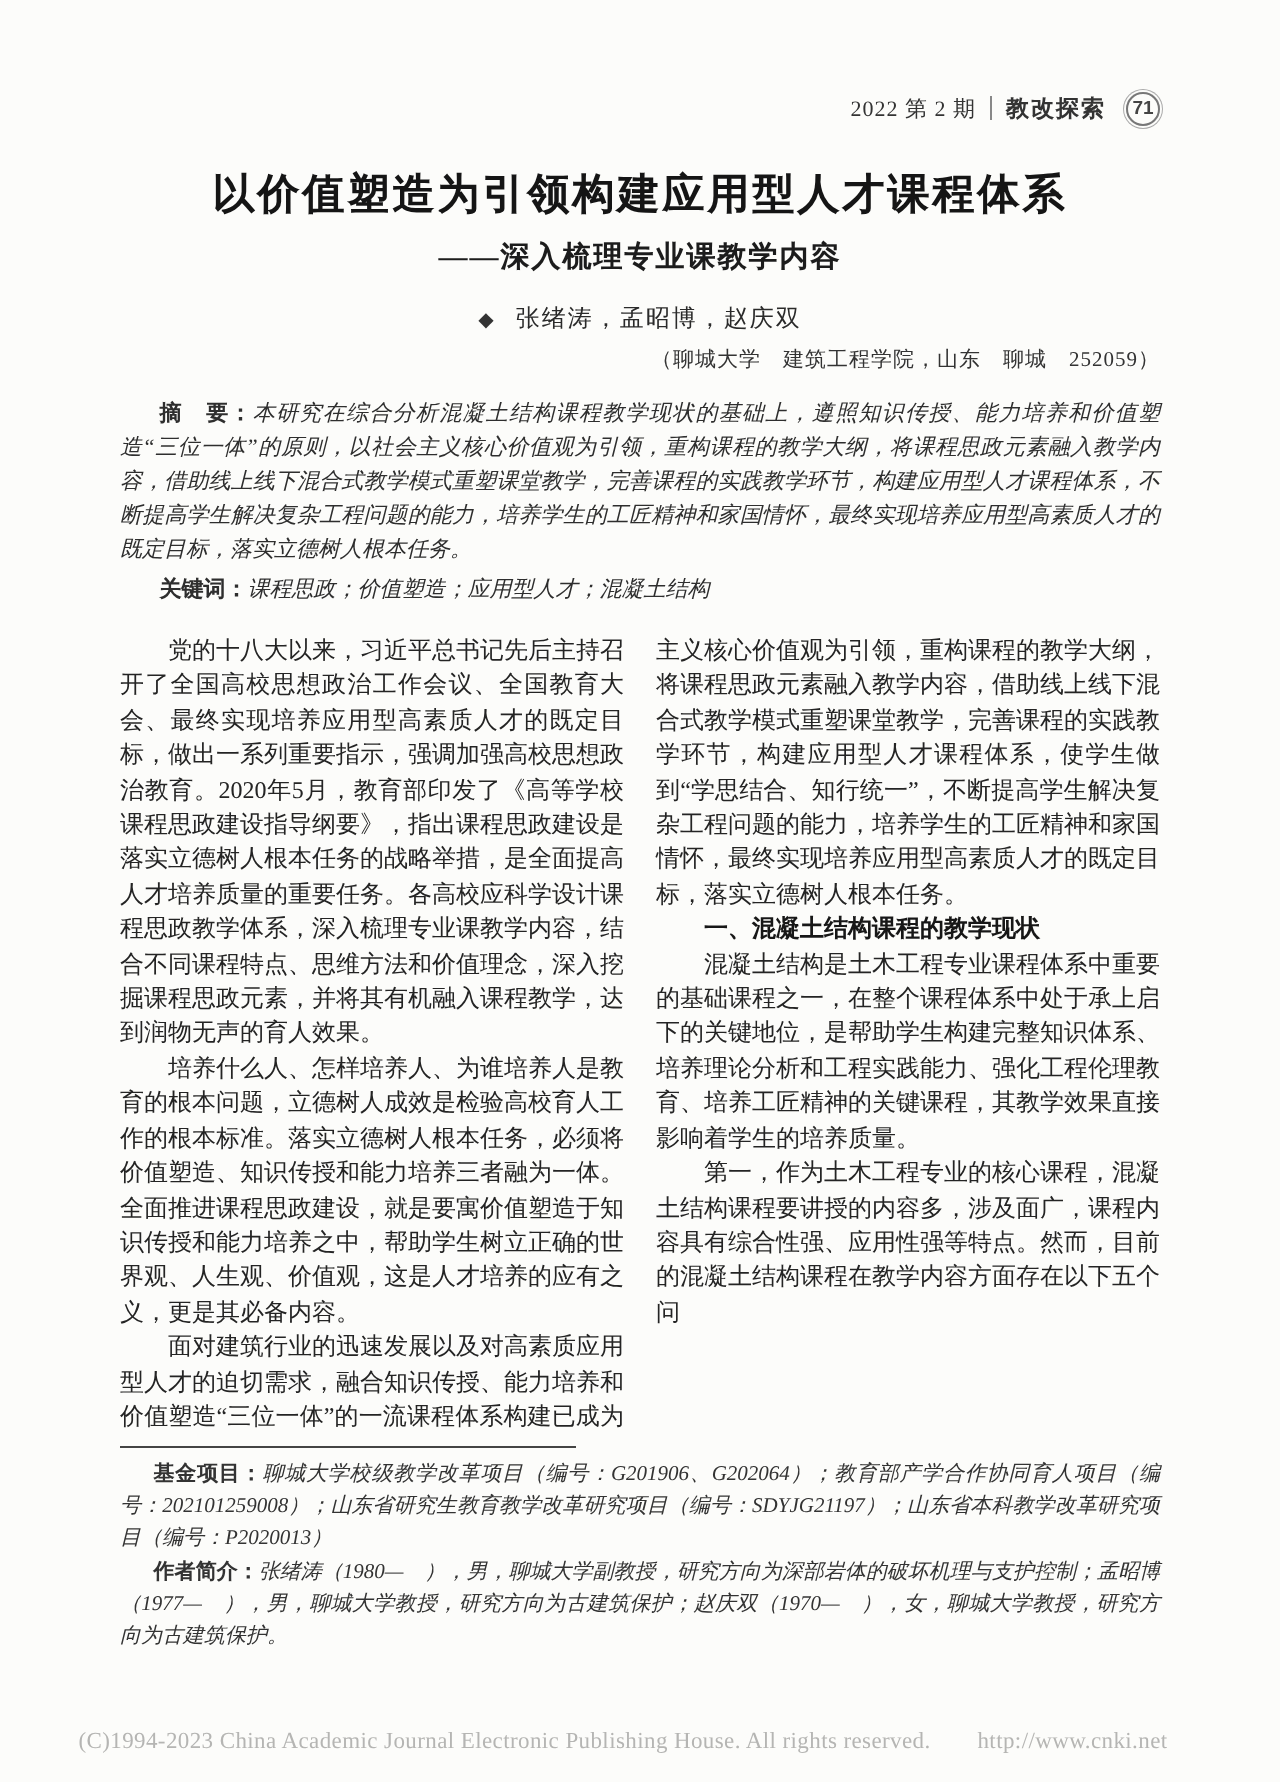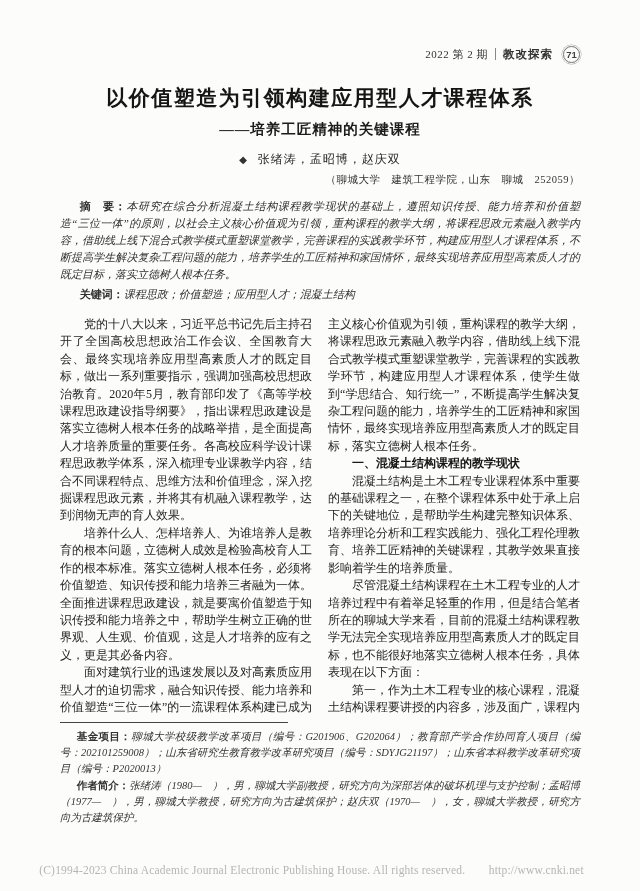--- a/index.html
+++ b/index.html
@@ -53,21 +53,21 @@
 <div class="page">
 
   <div class="header-row">
     <span class="header-issue">2022 第 2 期</span>
     <span class="header-divider"></span>
     <span class="header-section">教改探索</span>
     <span class="page-circle">71</span>
   </div>
 
   <div class="title">以价值塑造为引领构建应用型人才课程体系</div>
-  <div class="subtitle">——培养工匠精神的关键课程</div>
+  <div class="subtitle">——深入梳理专业课教学内容</div>
 
   <div class="authors">
     <span class="author-bullet">◆</span><span>张绪涛，孟昭博，赵庆双</span>
   </div>
   <div class="affiliation">（聊城大学　建筑工程学院，山东　聊城　252059）</div>
 
   <div class="abstract-block">
     <p class="abs-p"><span class="blk-label">摘　要：</span><span class="kai">本研究在综合分析混凝土结构课程教学现状的基础上，遵照知识传授、能力培养和价值塑造“三位一体”的原则，以社会主义核心价值观为引领，重构课程的教学大纲，将课程思政元素融入教学内容，借助线上线下混合式教学模式重塑课堂教学，完善课程的实践教学环节，构建应用型人才课程体系，不断提高学生解决复杂工程问题的能力，培养学生的工匠精神和家国情怀，最终实现培养应用型高素质人才的既定目标，落实立德树人根本任务。</span></p>
     <p class="keywords-p"><span class="blk-label">关键词：</span><span class="kai">课程思政；价值塑造；应用型人才；混凝土结构</span></p>
   </div>
@@ -75,21 +75,20 @@
   <div class="columns">
     <div class="col">
       <p>党的十八大以来，习近平总书记先后主持召开了全国高校思想政治工作会议、全国教育大会、最终实现培养应用型高素质人才的既定目标，做出一系列重要指示，强调加强高校思想政治教育。2020年5月，教育部印发了《高等学校课程思政建设指导纲要》，指出课程思政建设是落实立德树人根本任务的战略举措，是全面提高人才培养质量的重要任务。各高校应科学设计课程思政教学体系，深入梳理专业课教学内容，结合不同课程特点、思维方法和价值理念，深入挖掘课程思政元素，并将其有机融入课程教学，达到润物无声的育人效果。</p>
       <p>培养什么人、怎样培养人、为谁培养人是教育的根本问题，立德树人成效是检验高校育人工作的根本标准。落实立德树人根本任务，必须将价值塑造、知识传授和能力培养三者融为一体。全面推进课程思政建设，就是要寓价值塑造于知识传授和能力培养之中，帮助学生树立正确的世界观、人生观、价值观，这是人才培养的应有之义，更是其必备内容。</p>
       <p>面对建筑行业的迅速发展以及对高素质应用型人才的迫切需求，融合知识传授、能力培养和价值塑造“三位一体”的一流课程体系构建已成为亟待解决的问题。课程团队在综合分析混凝土结构课程目前实际教学情况的基础上，遵照知识传授、能力培养和价值塑造“三位一体”的原则，以社会</p>
     </div>
     <div class="col">
       <p class="cont">主义核心价值观为引领，重构课程的教学大纲，将课程思政元素融入教学内容，借助线上线下混合式教学模式重塑课堂教学，完善课程的实践教学环节，构建应用型人才课程体系，使学生做到“学思结合、知行统一”，不断提高学生解决复杂工程问题的能力，培养学生的工匠精神和家国情怀，最终实现培养应用型高素质人才的既定目标，落实立德树人根本任务。</p>
       <p class="sec-heading">一、混凝土结构课程的教学现状</p>
       <p>混凝土结构是土木工程专业课程体系中重要的基础课程之一，在整个课程体系中处于承上启下的关键地位，是帮助学生构建完整知识体系、培养理论分析和工程实践能力、强化工程伦理教育、培养工匠精神的关键课程，其教学效果直接影响着学生的培养质量。</p>
-      <p>尽管混凝土结构课程在土木工程专业的人才培养过程中有着举足轻重的作用，但是结合笔者所在的聊城大学来看，目前的混凝土结构课程教学无法完全实现培养应用型高素质人才的既定目标，也不能很好地落实立德树人根本任务，具体表现在以下方面：</p>
       <p>第一，作为土木工程专业的核心课程，混凝土结构课程要讲授的内容多，涉及面广，课程内容具有综合性强、应用性强等特点。然而，目前的混凝土结构课程在教学内容方面存在以下五个问</p>
     </div>
   </div>
 
   <div class="footnote">
     <div class="fn-rule"></div>
     <p class="fn-p"><span class="blk-label">基金项目：</span><span class="kai">聊城大学校级教学改革项目（编号：G201906、G202064）；教育部产学合作协同育人项目（编号：202101259008）；山东省研究生教育教学改革研究项目（编号：SDYJG21197）；山东省本科教学改革研究项目（编号：P2020013）</span></p>
     <p class="fn-p"><span class="blk-label">作者简介：</span><span class="kai">张绪涛（1980—　），男，聊城大学副教授，研究方向为深部岩体的破坏机理与支护控制；孟昭博（1977—　），男，聊城大学教授，研究方向为古建筑保护；赵庆双（1970—　），女，聊城大学教授，研究方向为古建筑保护。</span></p>
   </div>
 

